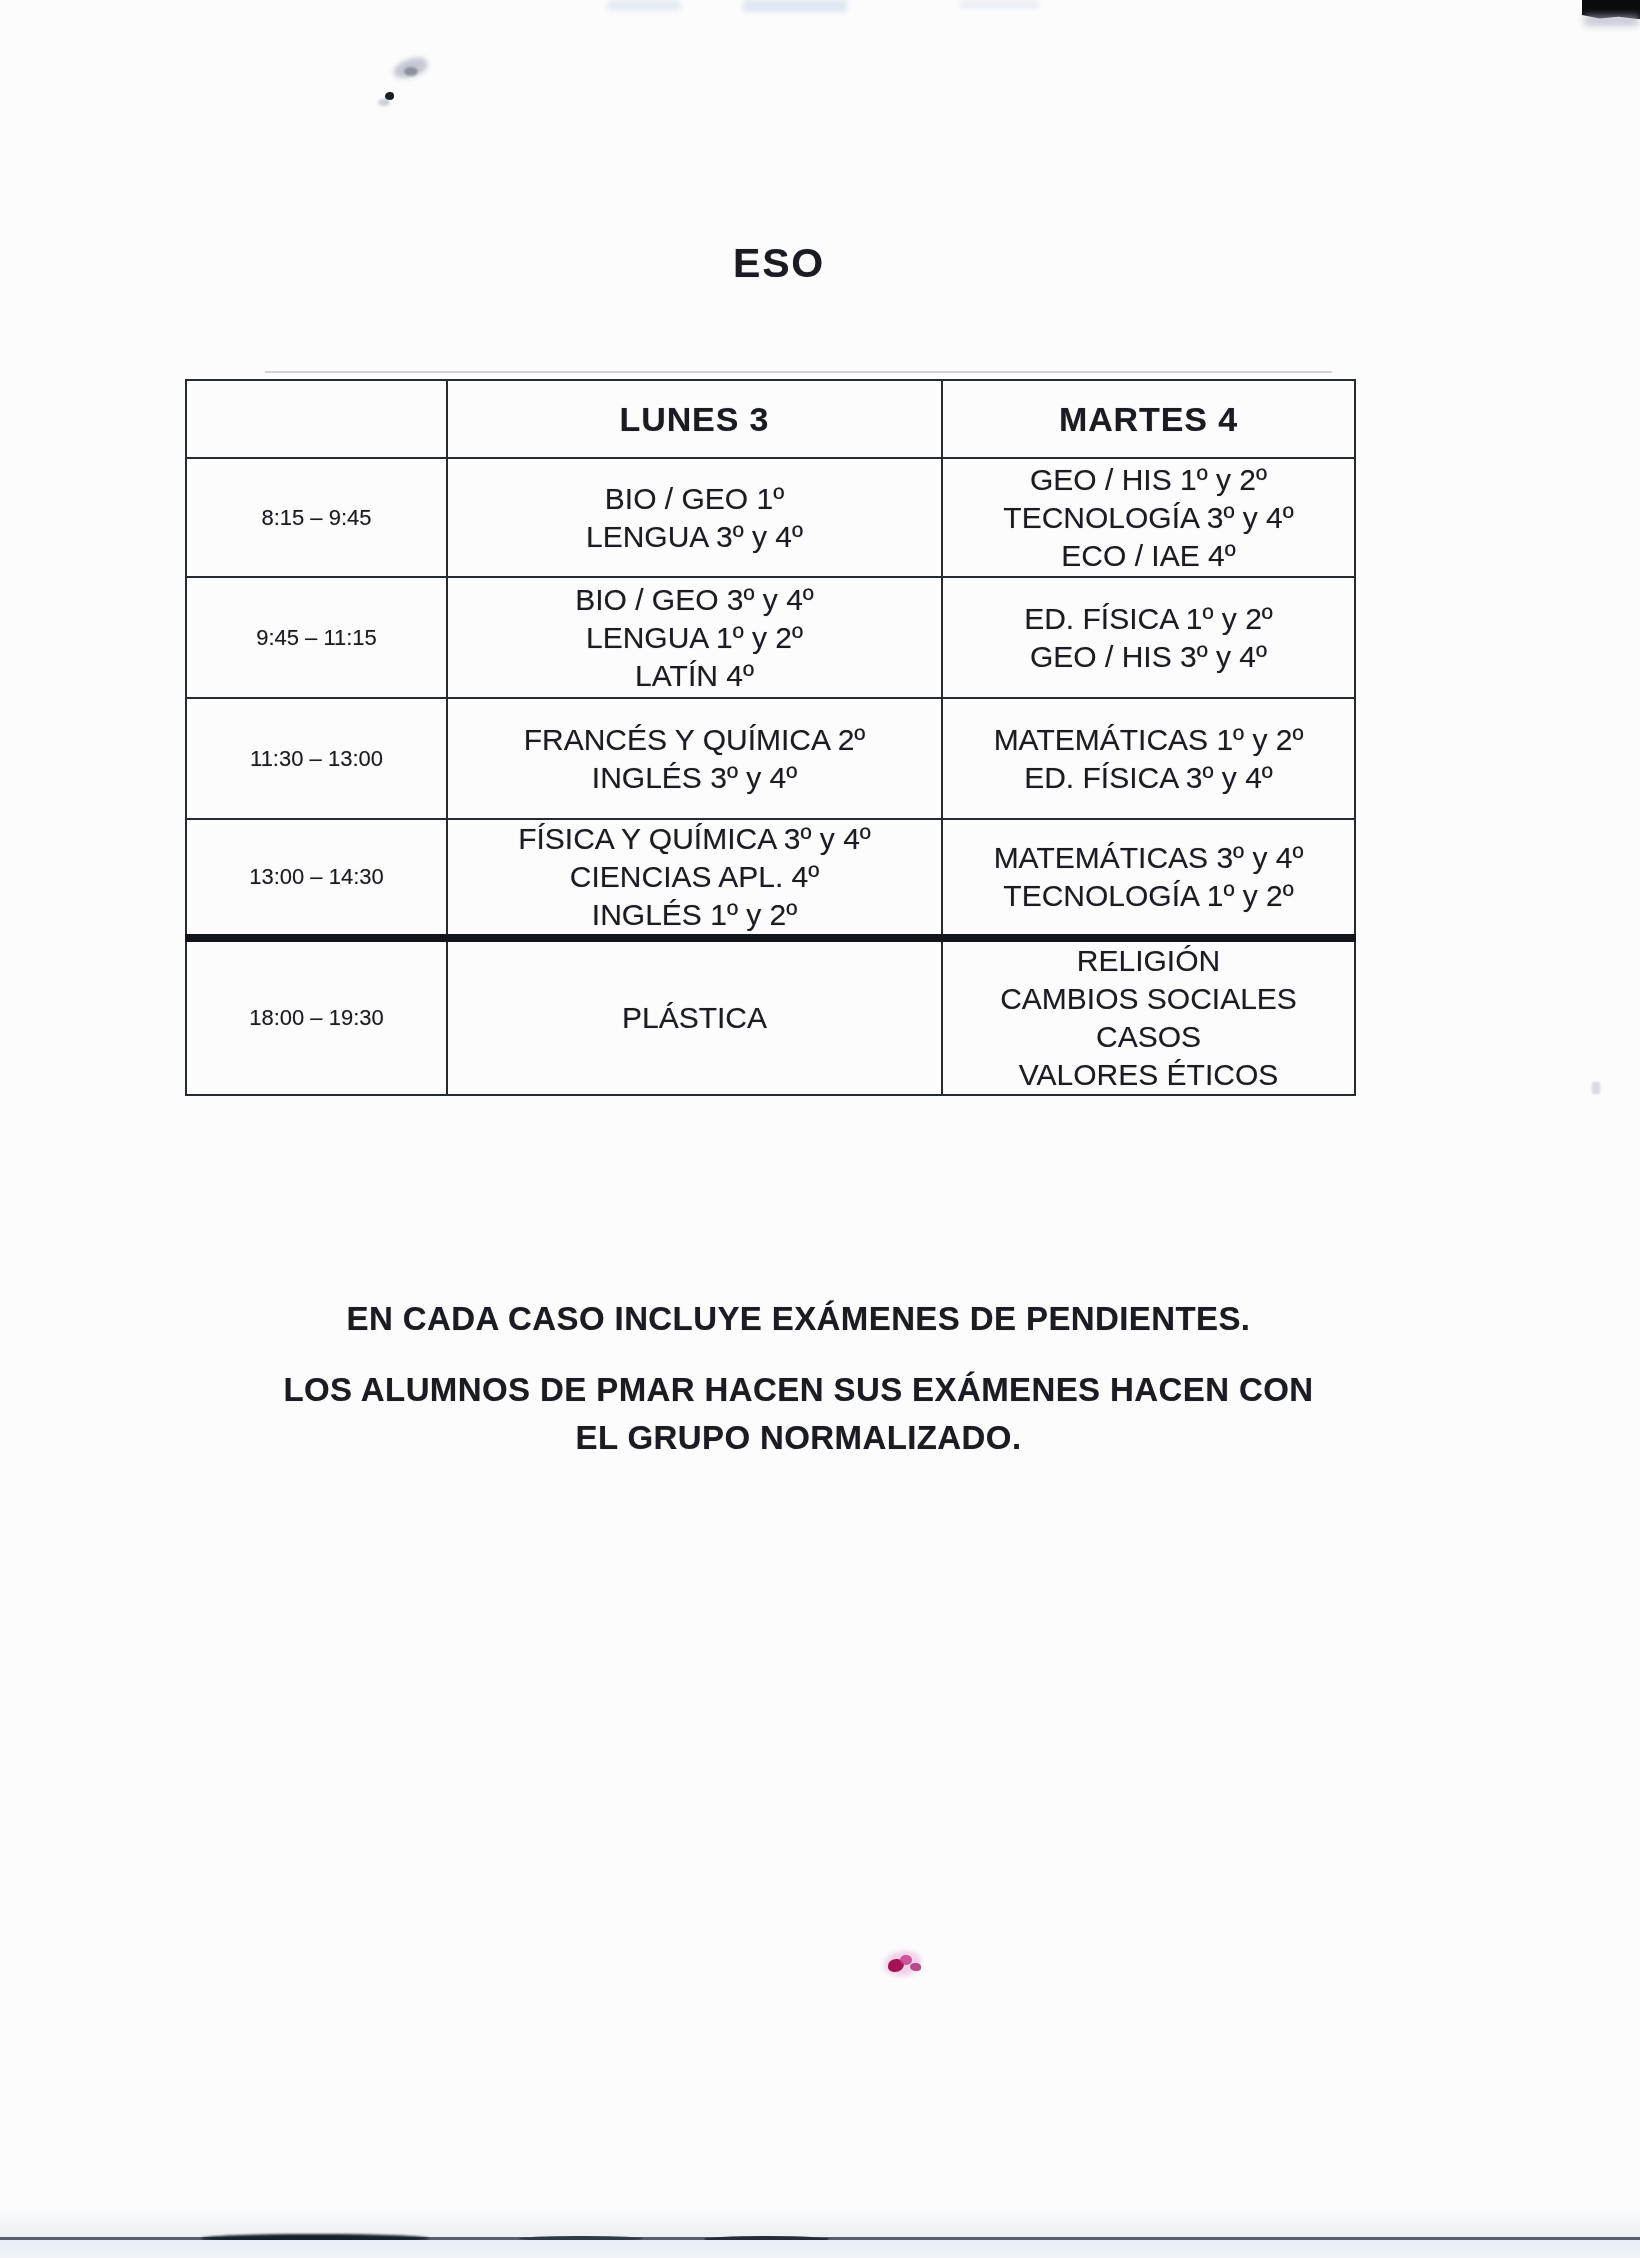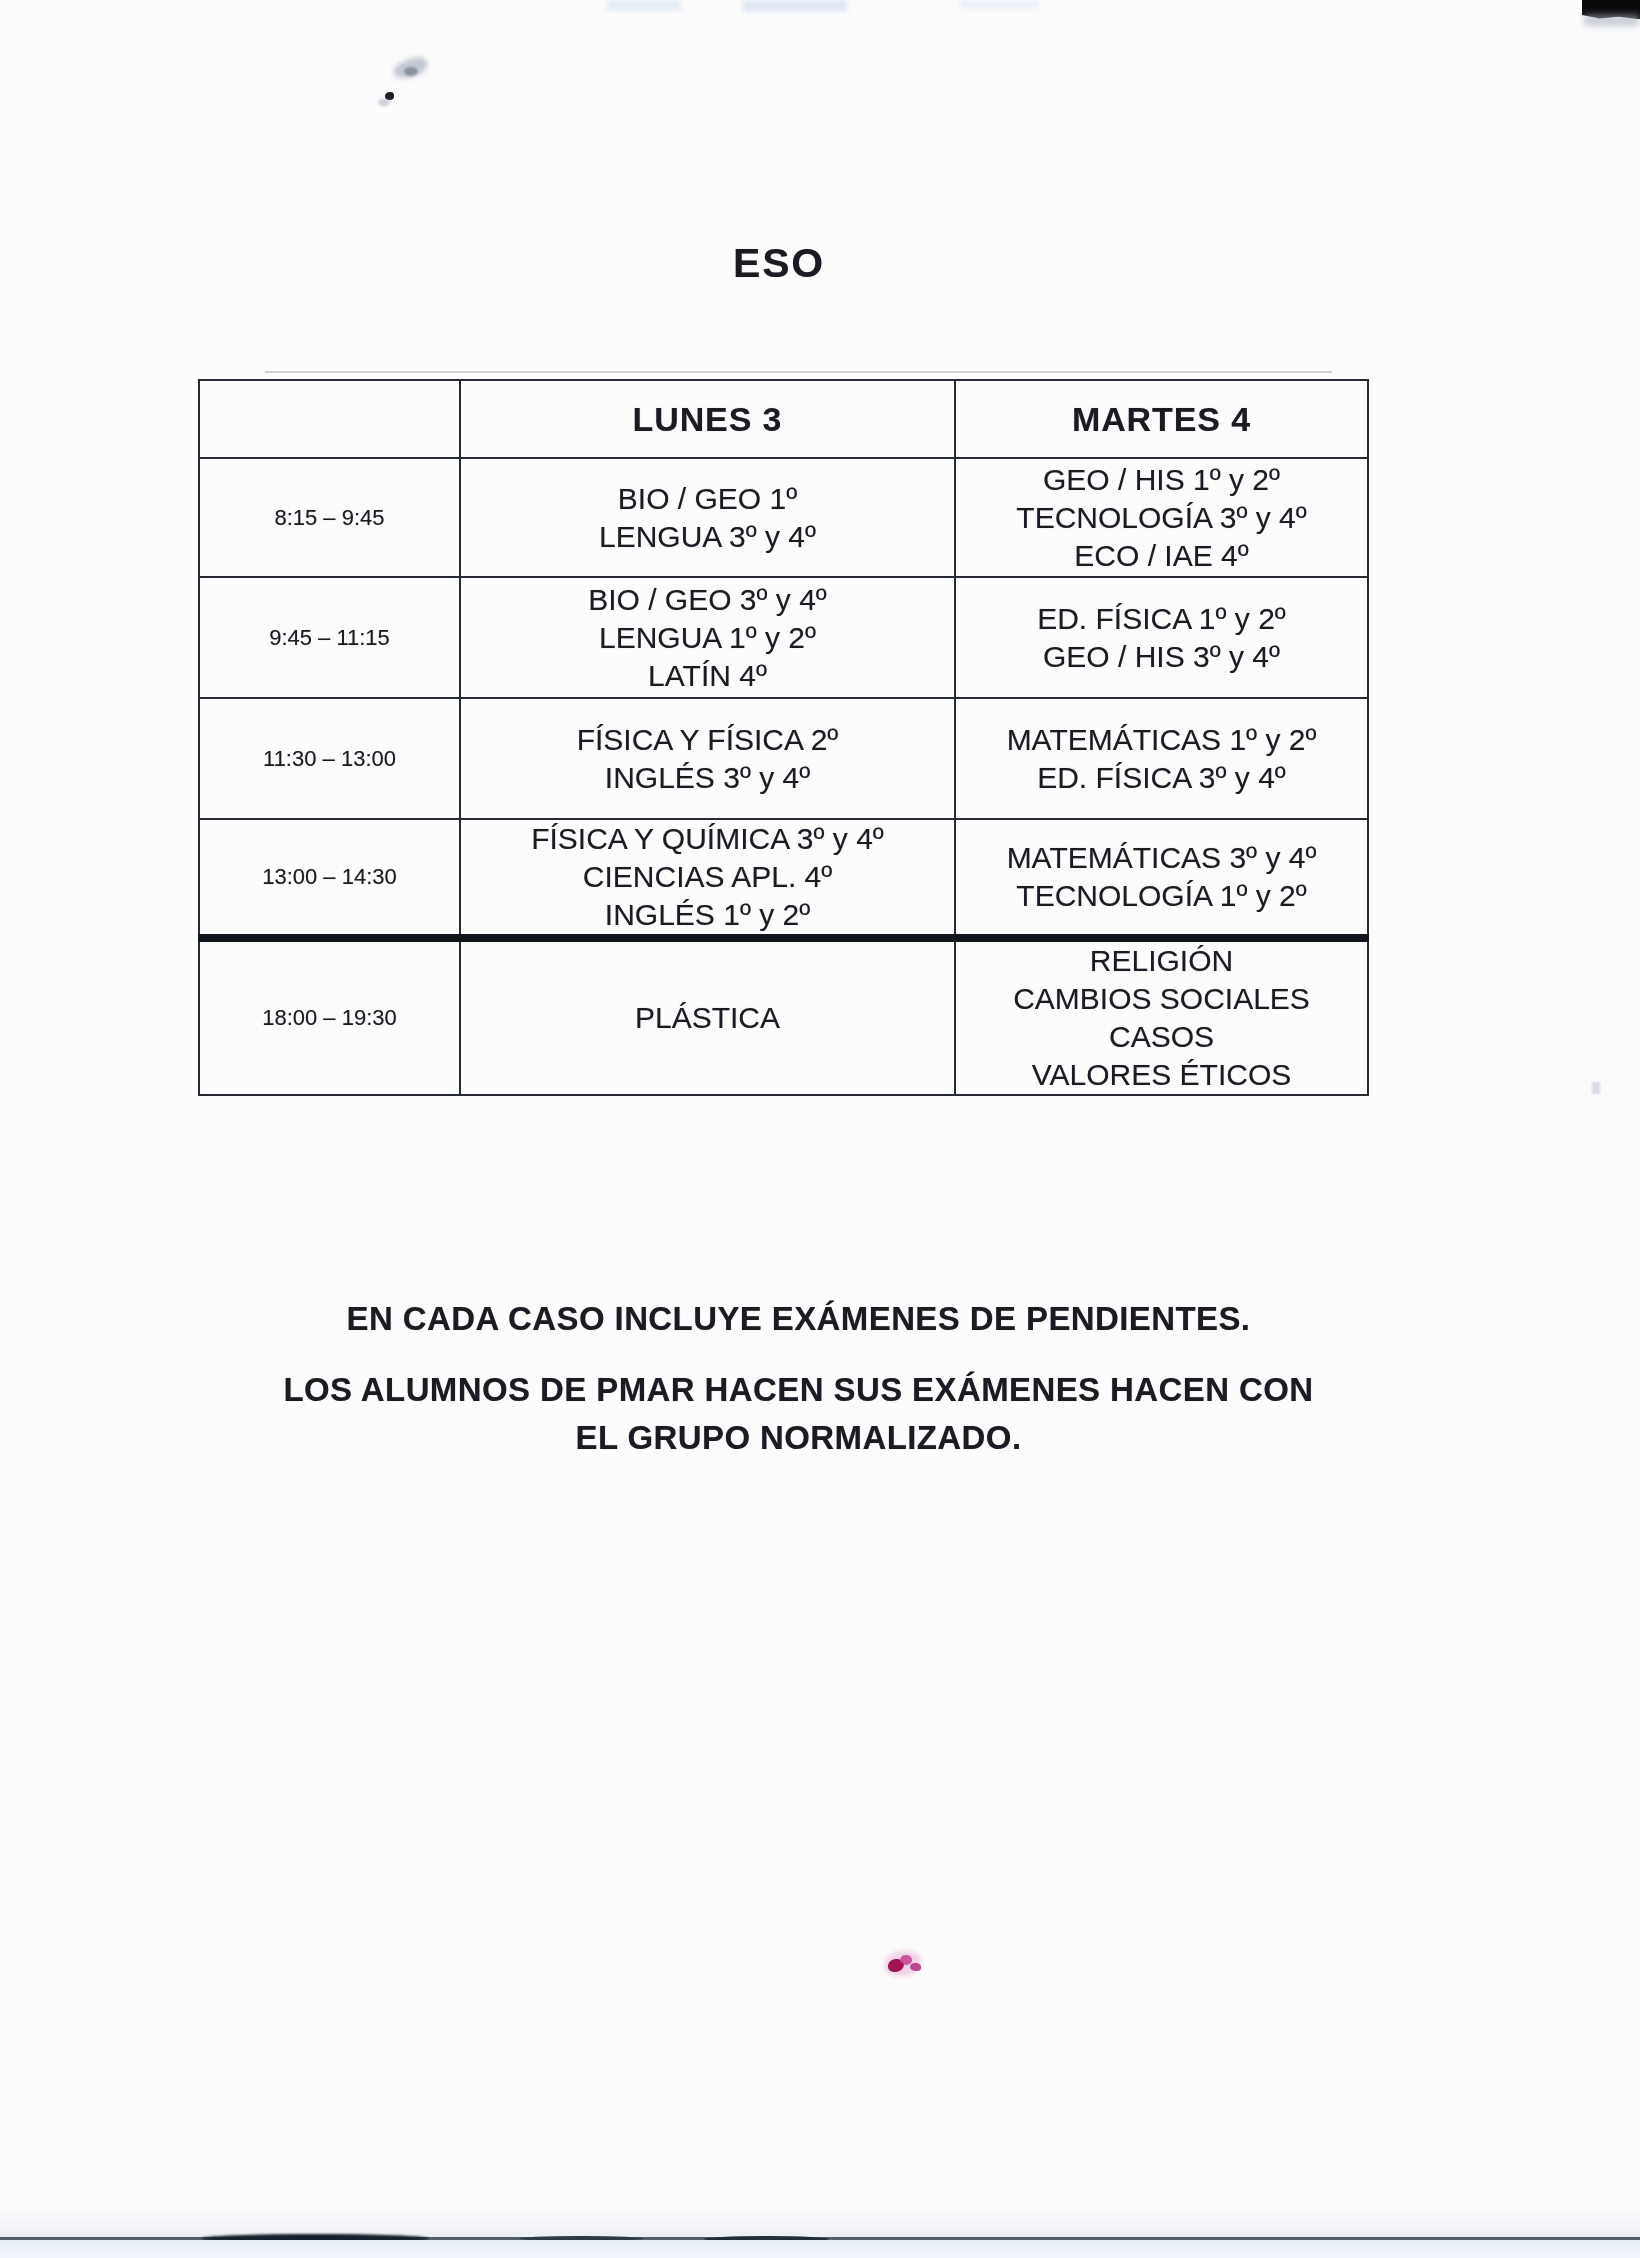--- a/index.html
+++ b/index.html
@@ -12,21 +12,21 @@
   .page .txt{ text-shadow:0 0 0.9px rgba(25,28,40,.4); }
 
   
   .doc-title{
     position:absolute;top:240px;left:0;width:1558px;
     text-align:center;font-weight:bold;font-size:41px;letter-spacing:1.8px;
   }
 
   
   table.schedule{
-    position:absolute;left:198px;top:379px;
+    position:absolute;left:185px;top:379px;
     border-collapse:collapse;table-layout:fixed;
     background:transparent;
   }
   .schedule col.c-time{width:261px;}
   .schedule col.c-lunes{width:495px;}
   .schedule col.c-martes{width:413px;}
   .schedule th,.schedule td{
     border:2.6px solid var(--line,#262b33);
     text-align:center;vertical-align:middle;padding:0;
     text-shadow:0 0 0.9px rgba(25,28,40,.4);
@@ -150,21 +150,21 @@
           <td>
             <div>ED. FÍSICA 1º y 2º</div>
             <div>GEO / HIS 3º y 4º</div>
           </td>
         </tr>
         <tr>
           <td class="time-cell">
             <div>11:30 – 13:00</div>
           </td>
           <td>
-            <div>FÍSICA Y FÍSICA 2º</div>
+            <div>FRANCÉS Y QUÍMICA 2º</div>
             <div>INGLÉS 3º y 4º</div>
           </td>
           <td>
             <div>MATEMÁTICAS 1º y 2º</div>
             <div>ED. FÍSICA 3º y 4º</div>
           </td>
         </tr>
         <tr>
           <td class="time-cell">
             <div>13:00 – 14:30</div>

